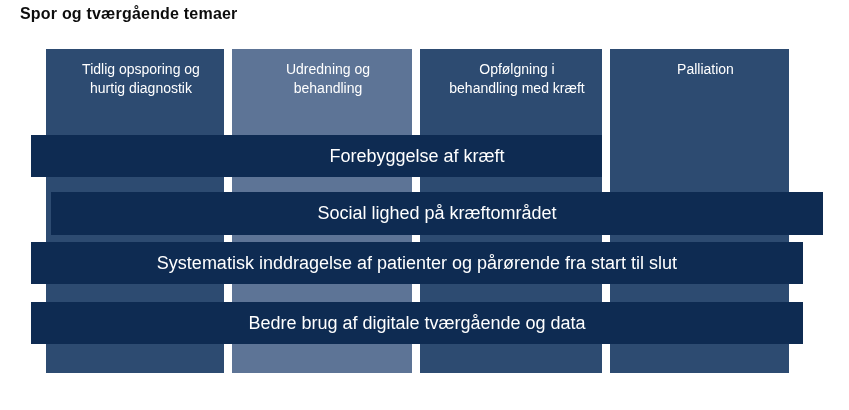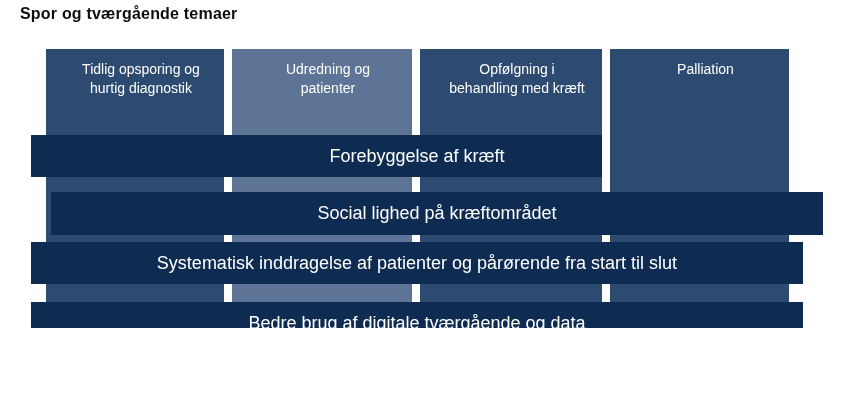--- a/index.html
+++ b/index.html
@@ -4,21 +4,21 @@
 <style>
   html, body {
     margin: 0;
     padding: 0;
     background: #ffffff;
     font-family: "Liberation Sans", sans-serif;
   }
   .canvas {
     position: relative;
     width: 849px;
-    height: 328px;
+    height: 410px;
     background: #ffffff;
     overflow: hidden;
   }
   .title {
     position: absolute;
     left: 20px;
     top: 5px;
     font-size: 16px;
     font-weight: bold;
     color: #0d0d0d;
@@ -79,21 +79,21 @@
 <body>
 
 <div class="canvas">
 
   <div class="title">Spor og tværgående temaer</div>
 
   <div class="col col1">
     <span class="col-label">Tidlig opsporing og hurtig diagnostik</span>
   </div>
   <div class="col col2 light">
-    <span class="col-label">Udredning og patienter</span>
+    <span class="col-label">Udredning og behandling</span>
   </div>
   <div class="col col3">
     <span class="col-label">Opfølgning i behandling med kræft</span>
   </div>
   <div class="col col4">
     <span class="col-label">Palliation</span>
   </div>
 
   <div class="bar bar1 partial">
     <div class="fill"></div>

